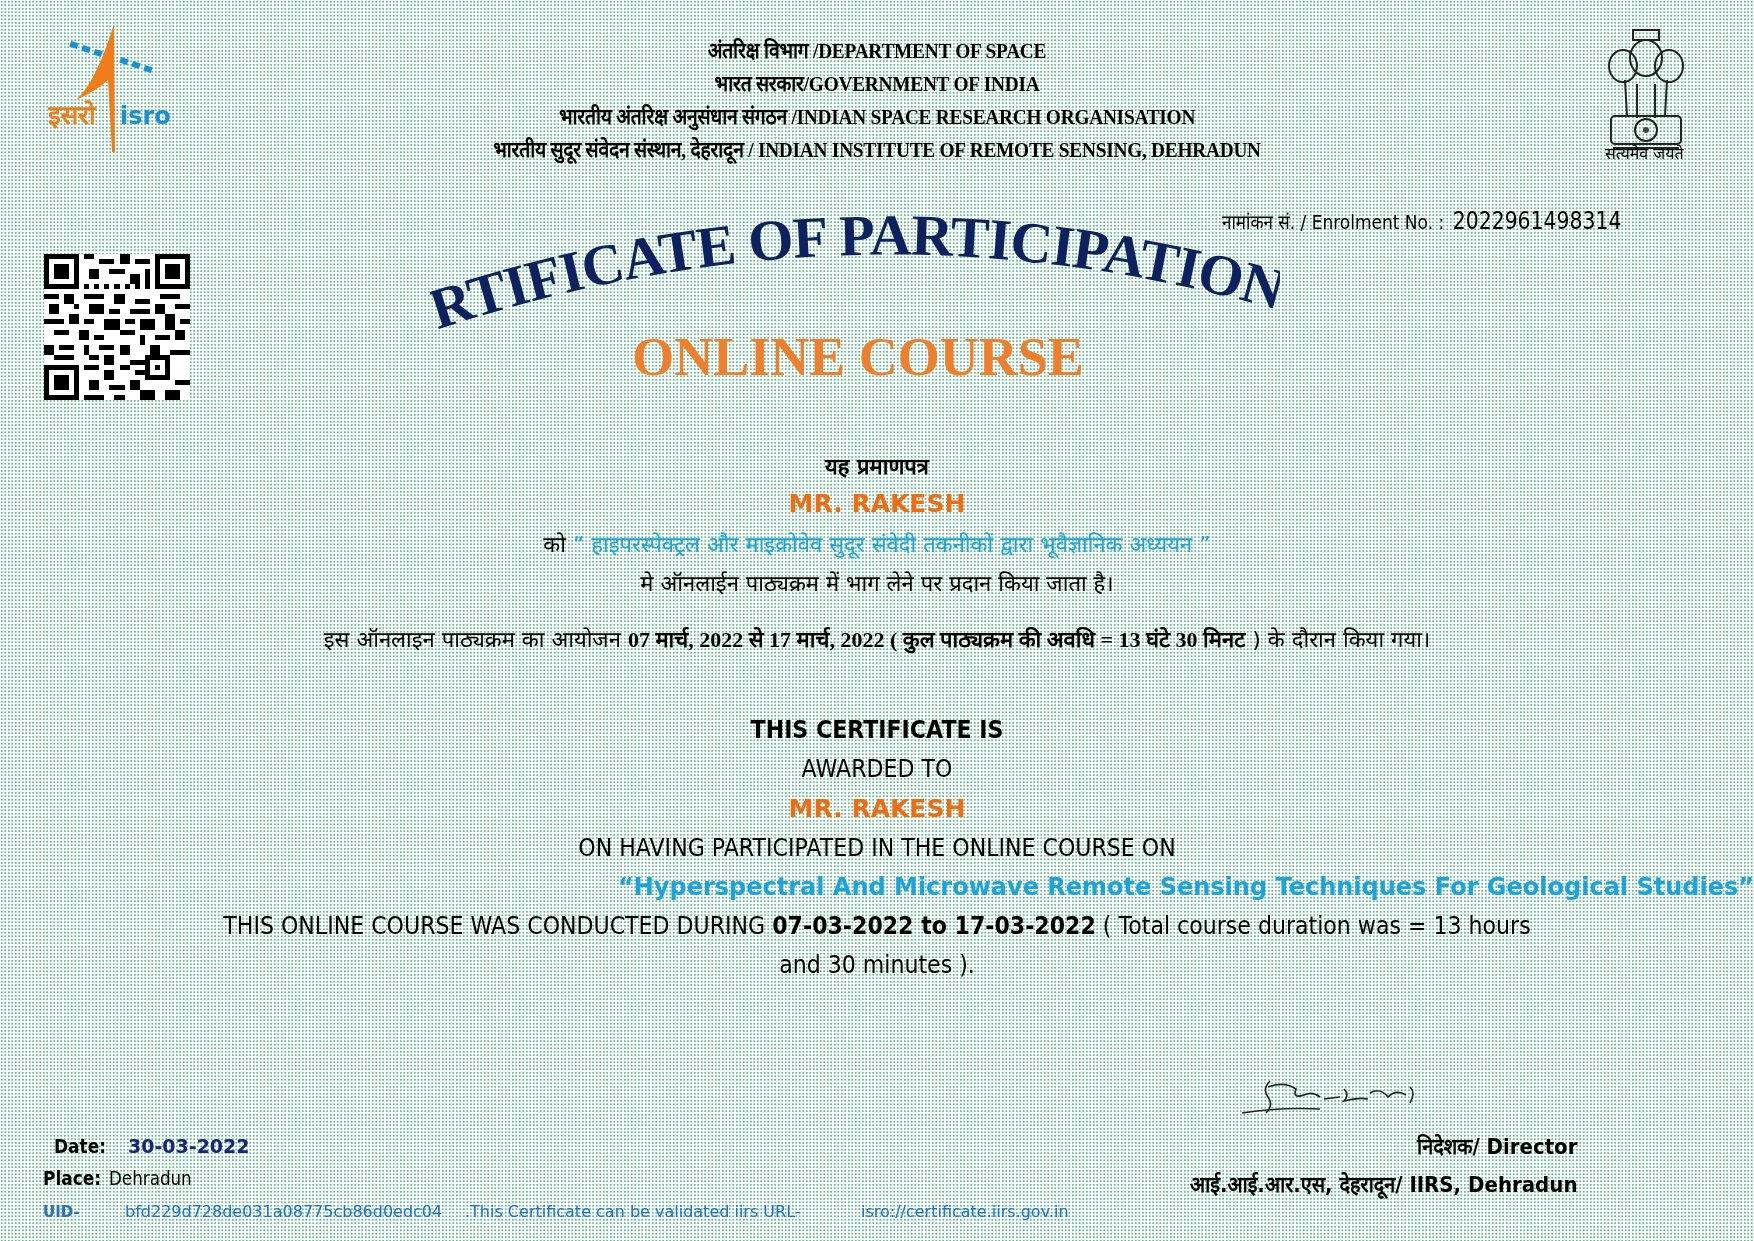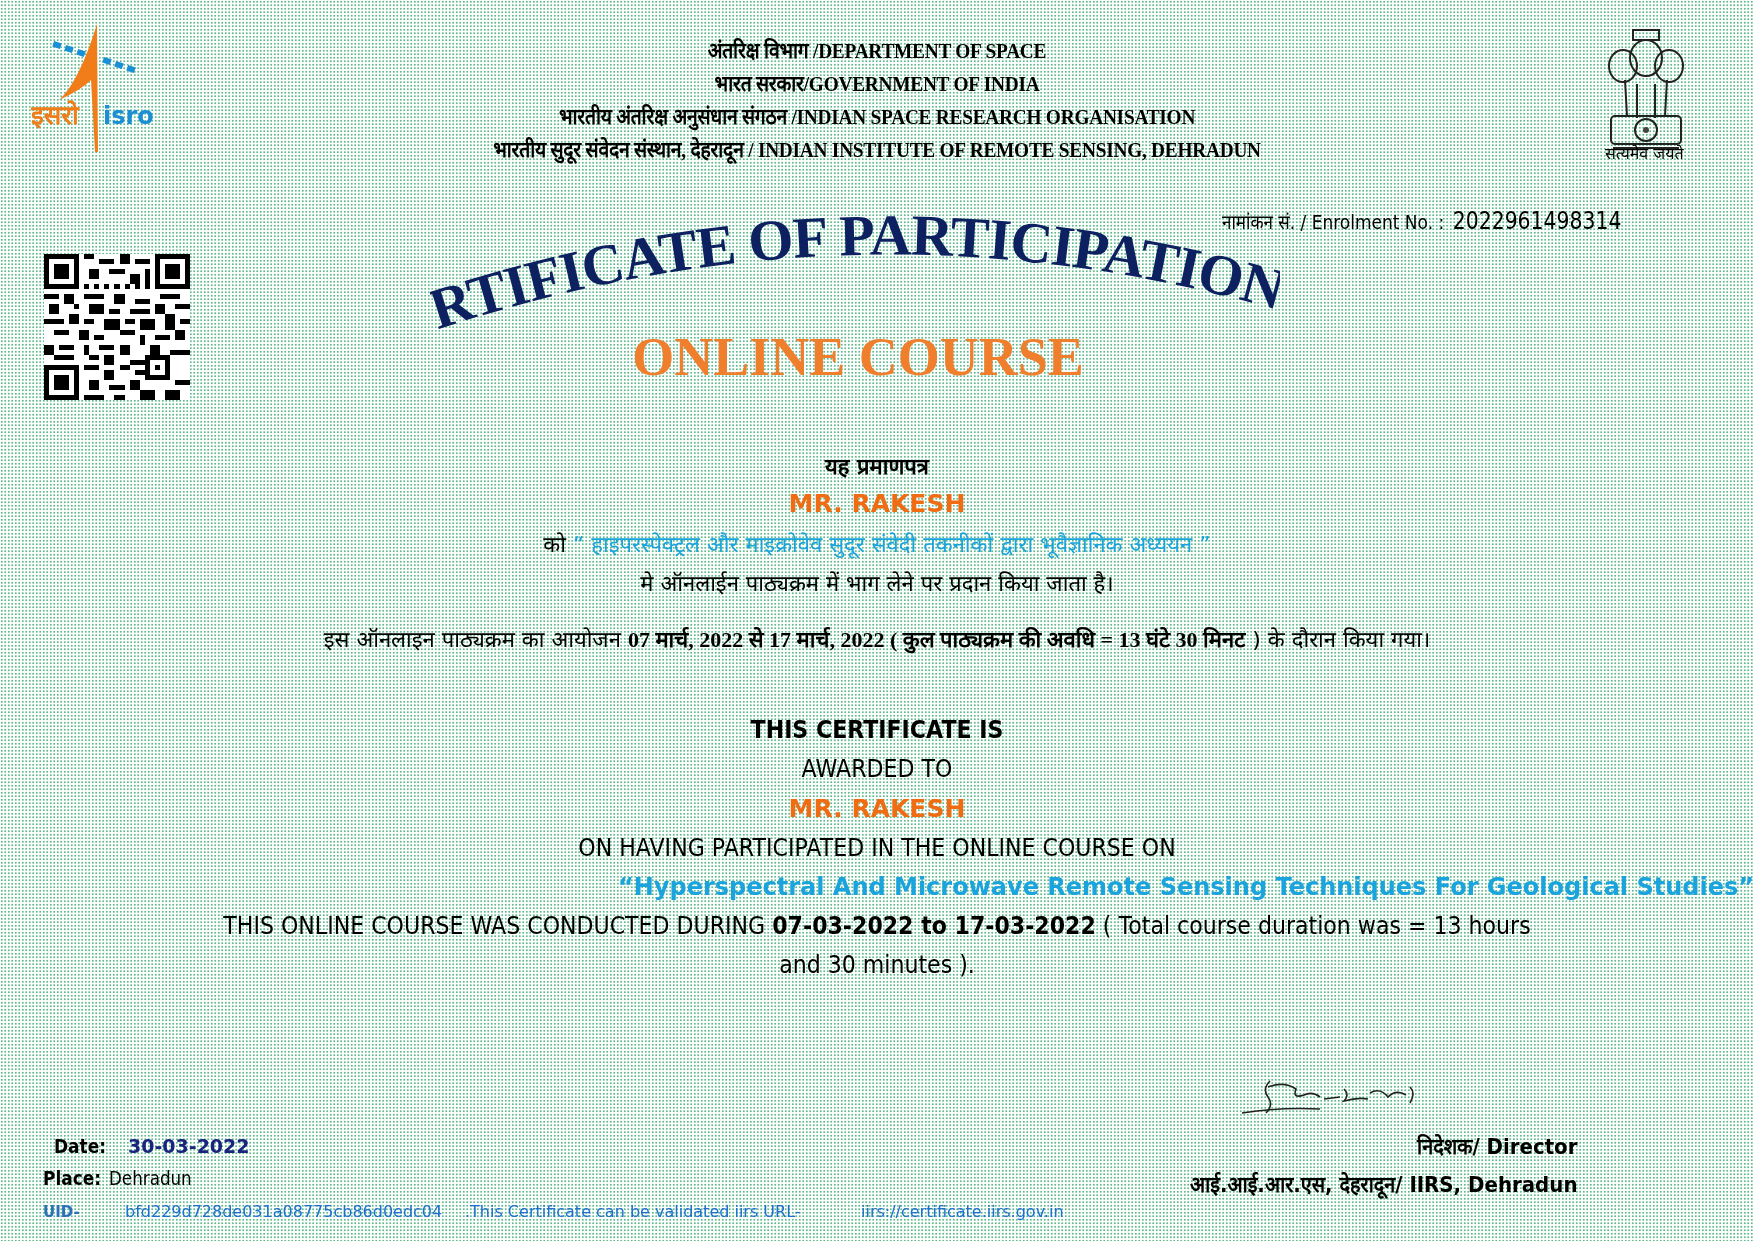--- a/index.html
+++ b/index.html
@@ -26,21 +26,21 @@
   .enrol { position:absolute; left:1222px; top:207px; font-size:20px; white-space:nowrap; transform:scaleX(0.85); transform-origin:left; }
   .enrol .num { font-size:24px; margin-left:10px; }
   .footer-lbl { font-weight:bold; font-size:20px; transform:scaleX(0.85); display:inline-block; transform-origin:left; }
   .uid { color:#1e6fd0; font-size:16px; }
   .sign-block { position:absolute; left:1150px; top:1075px; width:450px; text-align:center; }
   .sign-block .t { font-weight:bold; font-size:22px; transform:scaleX(0.9); white-space:nowrap; }
 </style>
 </head>
 <body>
 
-<div class="abs" style="left:31px;top:22px;width:140px;height:135px;">
+<div class="abs" style="left:48px;top:22px;width:140px;height:135px;">
   <svg width="140" height="135" viewBox="0 0 140 135">
     <g fill="#1a8fd6">
       <rect x="22" y="20" width="8" height="6" transform="rotate(18 26 23)"></rect>
       <rect x="34" y="24" width="8" height="6" transform="rotate(18 38 27)"></rect>
       <rect x="46" y="28" width="8" height="6" transform="rotate(18 50 31)"></rect>
       <rect x="72" y="36" width="8" height="6" transform="rotate(18 76 39)"></rect>
       <rect x="84" y="40" width="8" height="6" transform="rotate(18 88 43)"></rect>
       <rect x="96" y="44" width="8" height="6" transform="rotate(18 100 47)"></rect>
     </g>
     <path d="M66 2 L67 130 L64 130 L60 58 Q50 68 28 78 Q48 60 66 2 Z" fill="#f07d1a"></path>
@@ -200,21 +200,21 @@
   <span style="position:absolute;left:74px;top:1px;color:#1a237e;font-weight:bold;font-size:19px;">30-03-2022</span>
 </div>
 <div class="abs" style="left:43px;top:1166px;white-space:nowrap;">
   <span class="footer-lbl">Place:</span>
   <span style="position:absolute;left:66px;top:1px;font-size:19px;transform:scaleX(0.88);transform-origin:left;">Dehradun</span>
 </div>
 <div class="abs uid" style="left:43px;top:1202px;white-space:nowrap;">
   <span style="color:#2d6fb8;font-weight:bold;font-size:15px;">UID-</span>
   <span style="position:absolute;left:82px;top:0;">bfd229d728de031a08775cb86d0edc04</span>
   <span style="position:absolute;left:422px;top:0;">.This Certificate can be validated iirs URL-</span>
-  <a style="position:absolute;left:818px;top:0;color:#1e6fd0;text-decoration:none;">iirs://certificate.iirs.gov.in</a>
+  <a style="position:absolute;left:818px;top:0;color:#1e6fd0;text-decoration:none;">isro://certificate.iirs.gov.in</a>
 </div>
 
 <div class="abs" style="left:1240px;top:1075px;width:190px;height:50px;">
   <svg width="190" height="50" viewBox="0 0 190 50">
     <g fill="none" stroke="#222" stroke-width="1.6">
       <path d="M2 38 Q40 32 80 34"></path>
       <path d="M30 6 Q22 14 28 22 Q34 30 26 38"></path>
       <path d="M28 12 Q44 6 56 14 Q52 24 64 20 Q72 16 80 22"></path>
       <path d="M84 24 L100 22 M104 14 Q110 20 104 26 Q118 22 128 24"></path>
       <path d="M130 18 Q140 12 148 22 Q156 14 166 20 M170 12 Q176 18 170 28"></path>

